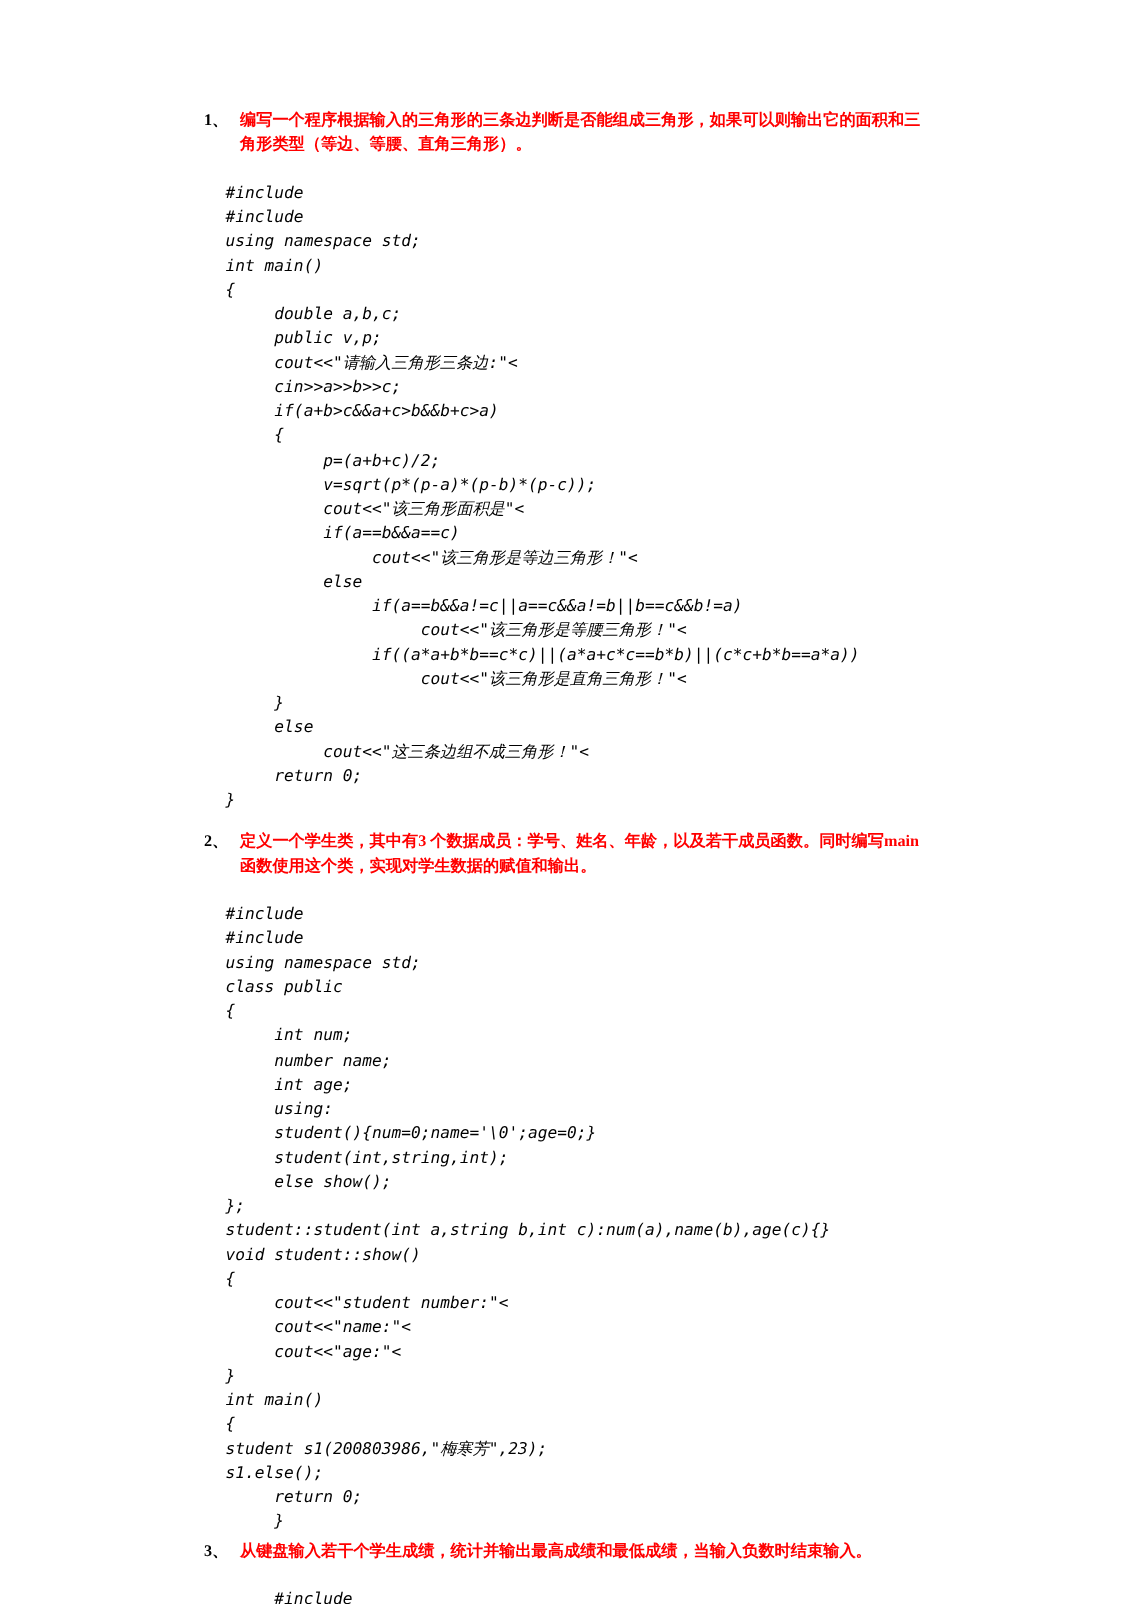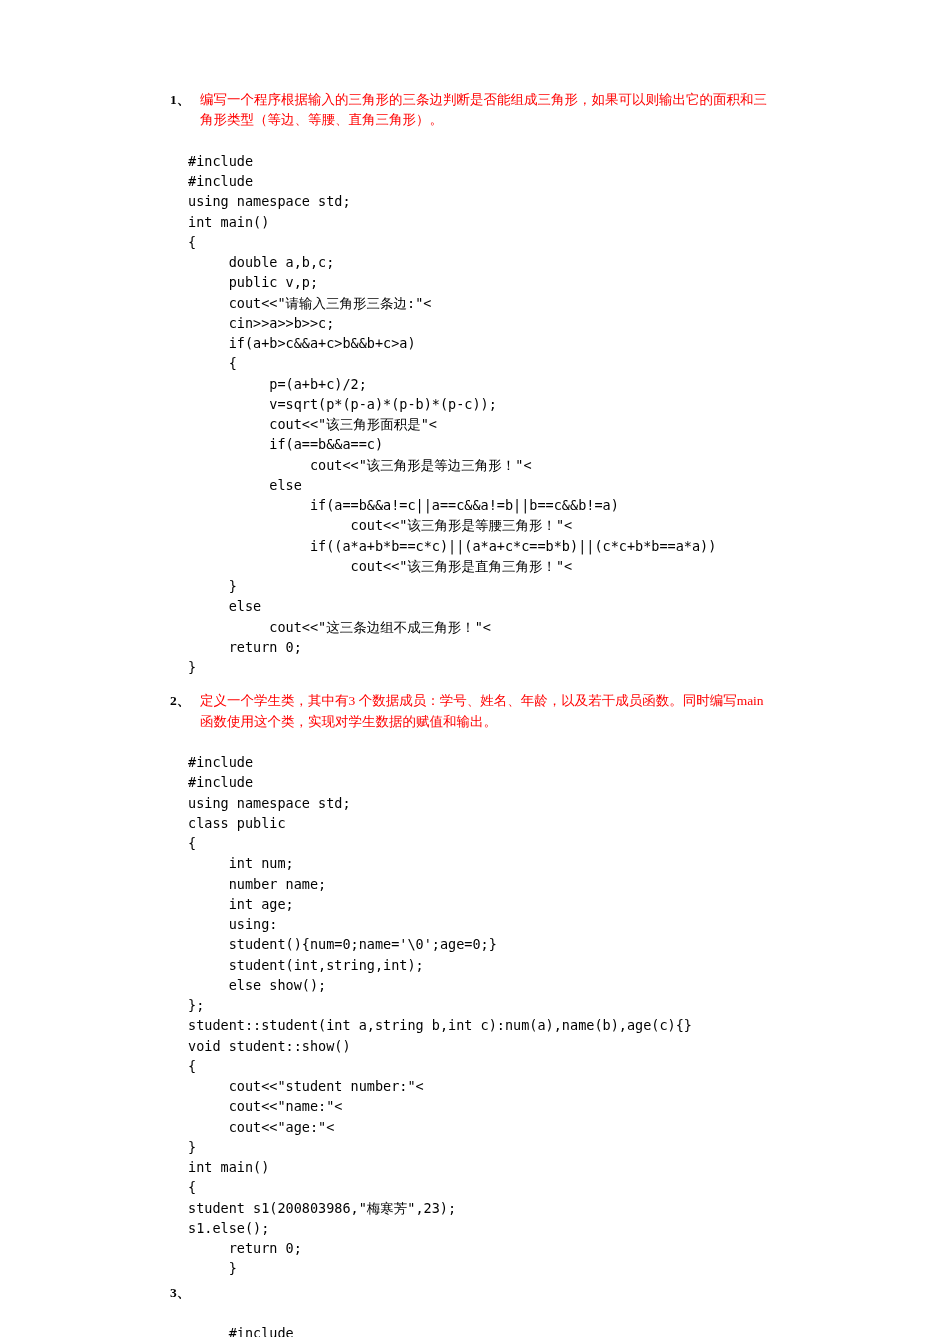--- a/index.html
+++ b/index.html
@@ -19,32 +19,32 @@
     .q-head {
       display: flex;
       font-weight: bold;
       color: #000;
     }
     .q-num {
       flex: 0 0 30px;
       font-weight: bold;
     }
     .q-title {
-      font-weight: normal;
+      font-weight: bold;
     }
     .q-title .red {
       color: #ff0000;
     }
     .code {
       font-family: "SimSun", "宋体", monospace;
       white-space: pre;
       margin-left: 18px;
       font-size: 13.5px;
     }
-    .code .line { white-space: pre; }
+    .code .line { white-space: pre; font-style: italic; }
   </style>
 </head>
 <body>
 
 <div>
 
   <div class="question">
     <div class="q-head">
       <div class="q-num">1、</div>
       <div class="q-title">
@@ -114,19 +114,22 @@
 <span class="line">student s1(200803986,"梅寒芳",23);</span>
 <span class="line">s1.else();</span>
 <span class="line">     return 0;</span>
 <span class="line">     }</span>
 </div>
   </div>
 
   <div class="question" style="margin-top:2px;">
     <div class="q-head">
       <div class="q-num">3、</div>
+      <div class="q-title">
+        <span class="red">从键盘输入若干个学生成绩，统计并输出最高成绩和最低成绩，当输入负数时结束输入。</span>
+      </div>
     </div>
     <div class="code">
 <span class="line">     #include</span>
 </div>
   </div>
 
 </div>
 
 </body></html>

